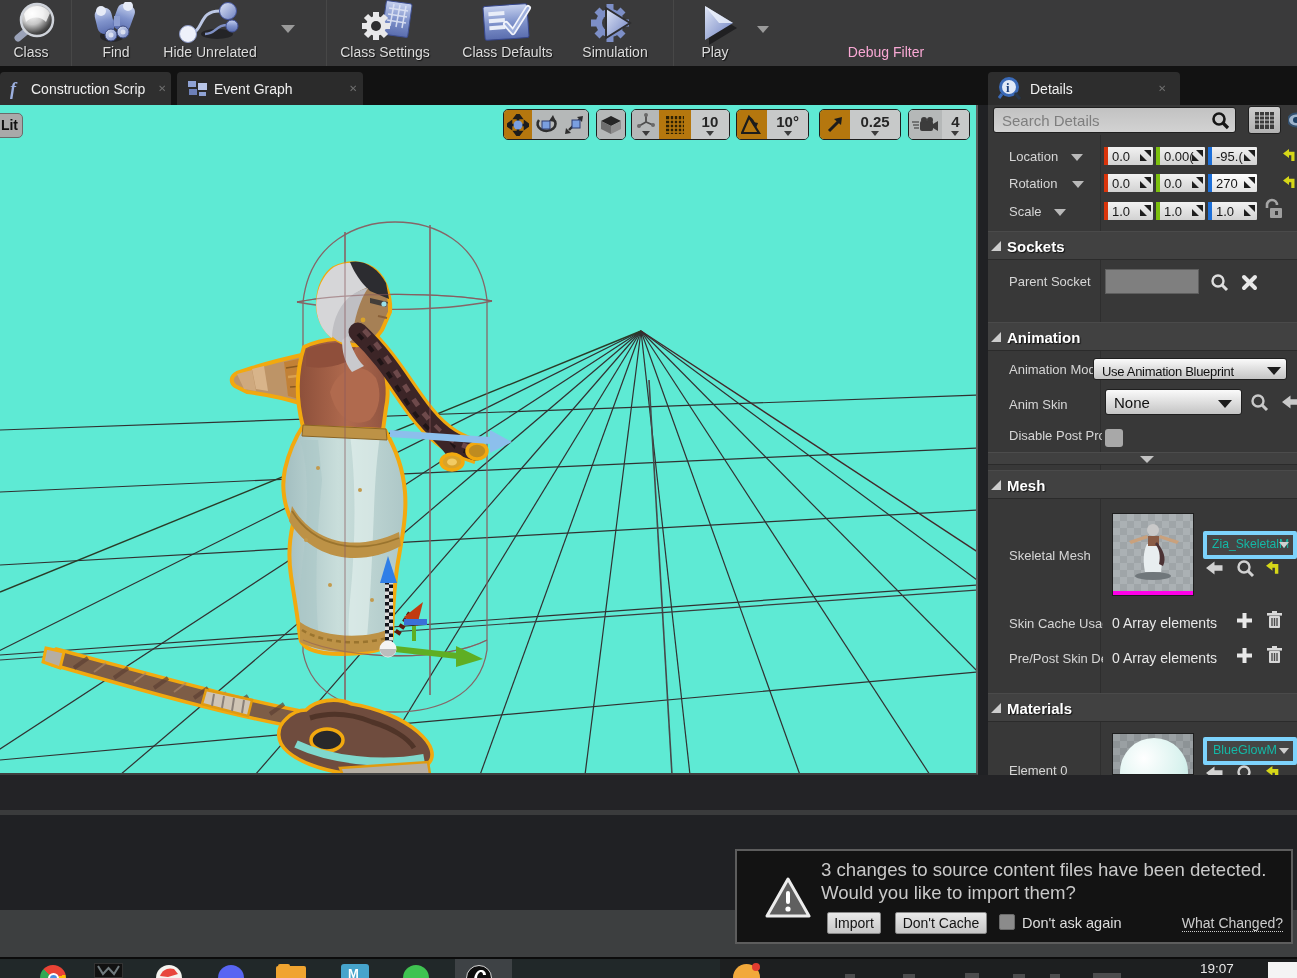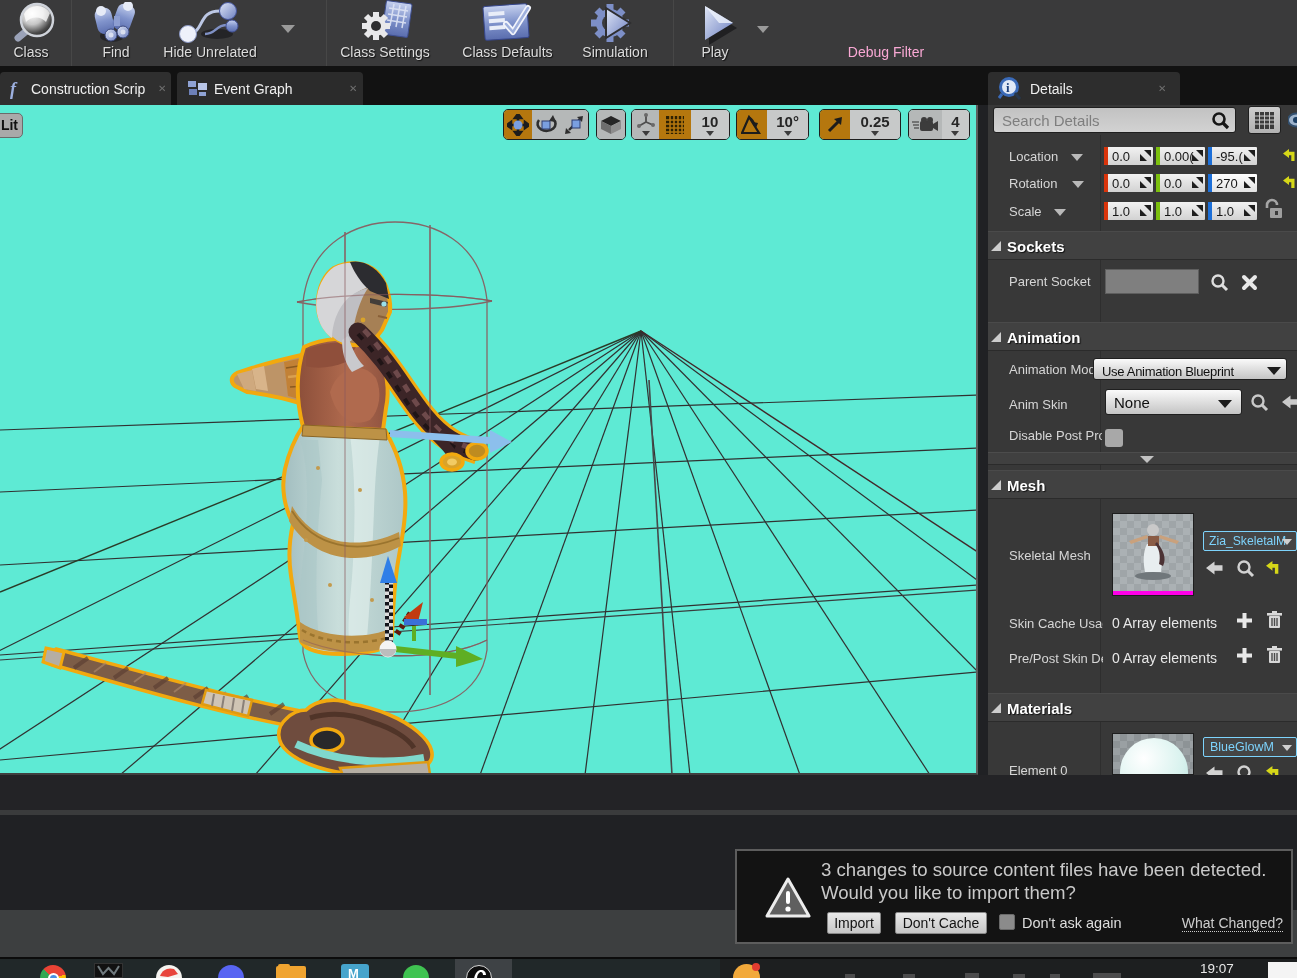--- a/index.html
+++ b/index.html
@@ -41,21 +41,21 @@
   .plabel { position:absolute; color:#d6d6d6; font-size:13px; }
   .vbox { position:absolute; height:18px; background:linear-gradient(#f2f2f2,#d2d2d2); border-radius:1px; color:#161616; font-size:13px; line-height:17px; }
   .vbox .cb { position:absolute; left:0; top:0; width:4px; height:18px; }
   .vbox .vt { position:absolute; left:8px; top:1px; }
   .vbox svg.dg { position:absolute; right:2px; top:3px; }
   .splitline { position:absolute; left:112px; top:30px; width:1px; height:640px; background:#2e2e2e; }
   .ddrop { position:absolute; background:linear-gradient(#fafafa,#c4c4c4); border:1px solid #1f1f1f; border-radius:3px; color:#101010; font-size:15px; }
   .ddrop .dt { position:absolute; left:8px; top:3px; }
   .ddrop .da { position:absolute; width:0; height:0; border-left:7px solid transparent; border-right:7px solid transparent; border-top:8px solid #1c1c1c; }
   .thumb { position:absolute; width:82px; background:#9aa0a3; overflow:hidden; }
-  .mini-dd { position:absolute; height:20px; background:#454545; border:1px solid #7dd3fc; border-radius:2px; color:#7dd3fc; font-size:13px; line-height:18px; padding-left:7px; }
+  .mini-dd { position:absolute; height:28px; background:#454545; border:4px solid #7dd3fc; border-radius:2px; color:#14b8a6; font-size:13px; line-height:18px; padding-left:7px; }
   .rowtxt { position:absolute; color:#e8e8e8; font-size:13px; }
 
   
   #band1 { position:absolute; left:0; top:775px; width:1297px; height:35px; background:#232326; }
   #band2 { position:absolute; left:0; top:810px; width:1297px; height:5px; background:#3a3b3c; }
   #band3 { position:absolute; left:0; top:815px; width:1297px; height:95px; background:#202124; }
   #band4 { position:absolute; left:0; top:910px; width:1297px; height:47px; background:#3d3f40; }
   #band5 { position:absolute; left:0; top:957px; width:1297px; height:2px; background:#0c0c0c; }
 
   

